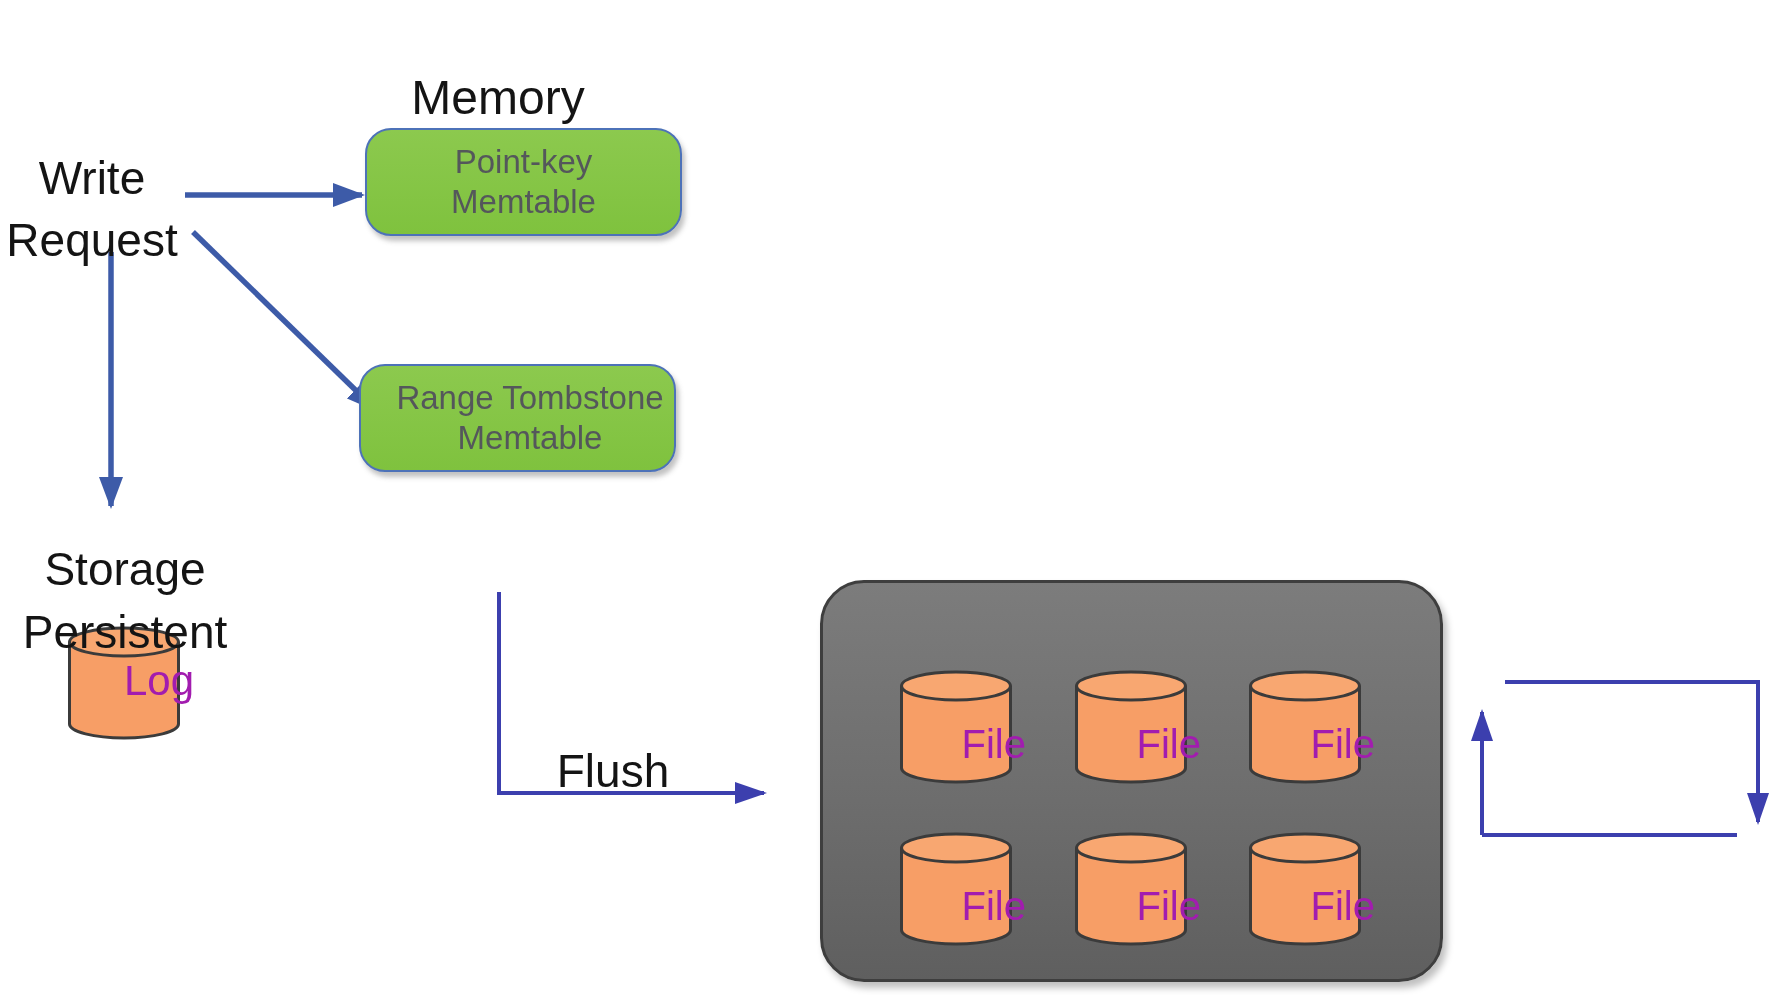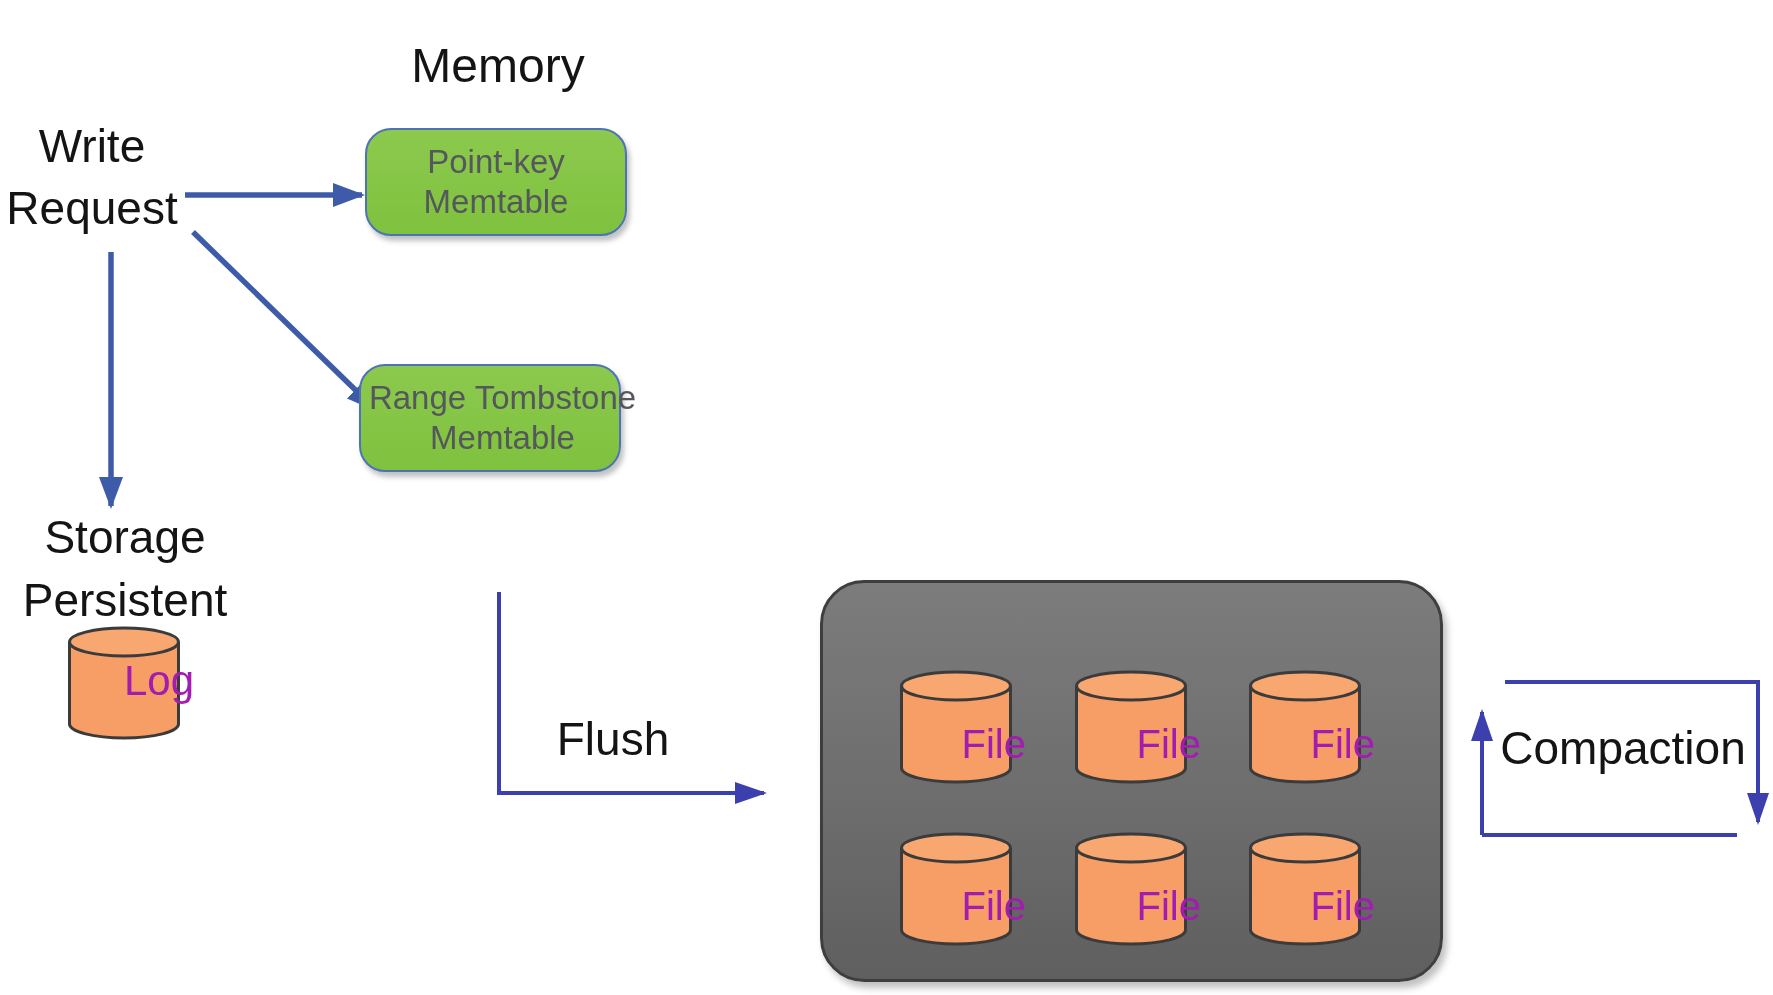--- a/index.html
+++ b/index.html
@@ -11,24 +11,25 @@
     overflow: hidden;
     font-family: "Liberation Sans", "DejaVu Sans", sans-serif;
   }
   .label {
     position: absolute;
     color: #141414;
     text-align: center;
     font-size: 46px;
     line-height: 60px;
     white-space: nowrap;
+    margin-top: 32px;
   }
   .memtable-box {
     position: absolute;
-    width: 262px;
+    width: 317px;
     height: 108px;
     background: linear-gradient(180deg, #8cc94e 0%, #7fc23e 100%);
     border: 2px solid #4d72b8;
     border-radius: 26px;
     box-shadow: 3px 5px 5px rgba(120,120,120,0.45);
     display: flex;
     flex-direction: column;
     justify-content: center;
     align-items: center;
     box-sizing: border-box;
@@ -150,15 +151,14 @@
 
 
   <div class="cyl-label" style="left:886px;  top:718px;">File</div>
   <div class="cyl-label" style="left:1061px; top:718px;">File</div>
   <div class="cyl-label" style="left:1235px; top:718px;">File</div>
 
   <div class="cyl-label" style="left:886px;  top:880px;">File</div>
   <div class="cyl-label" style="left:1061px; top:880px;">File</div>
   <div class="cyl-label" style="left:1235px; top:880px;">File</div>
 
-  <div class="label" style="left:1483px; top:722px; width:280px; line-height:52px;">Compaction</div>
 
 </div>
 
 </body></html>

